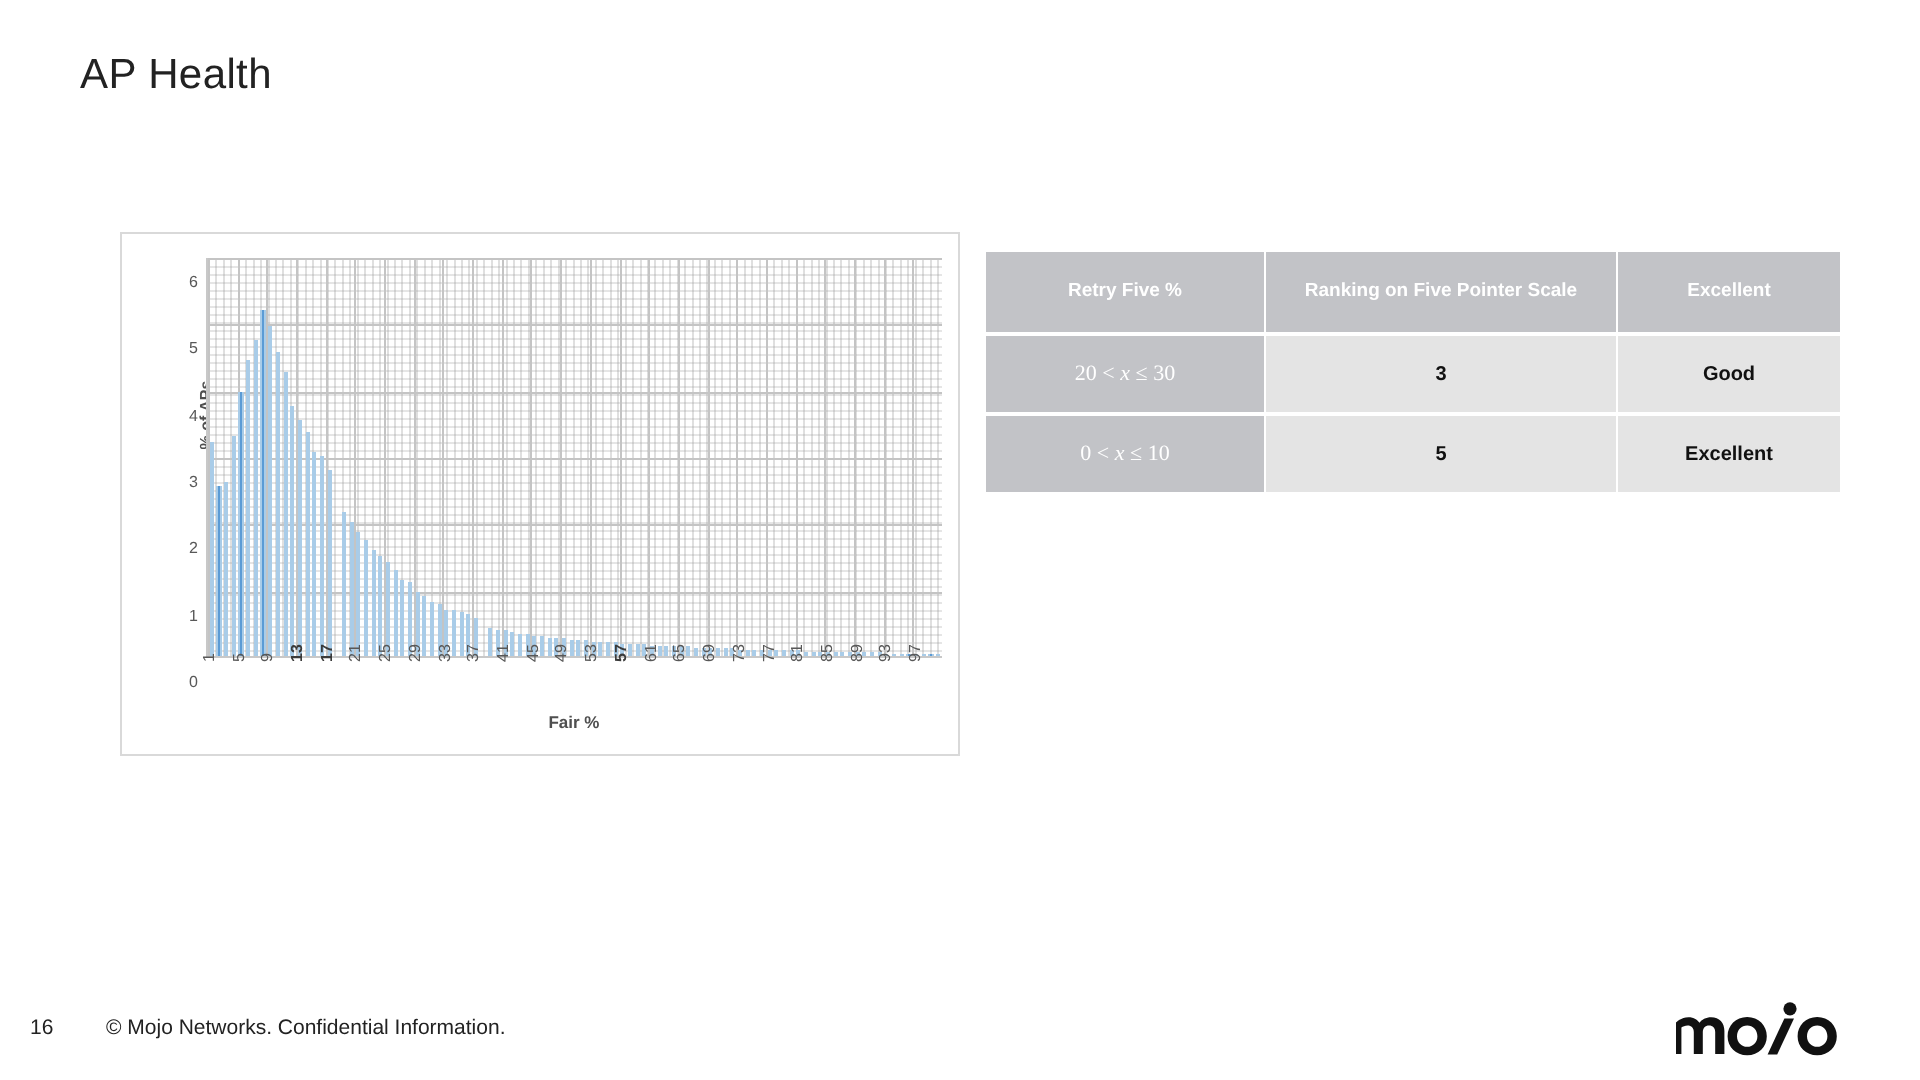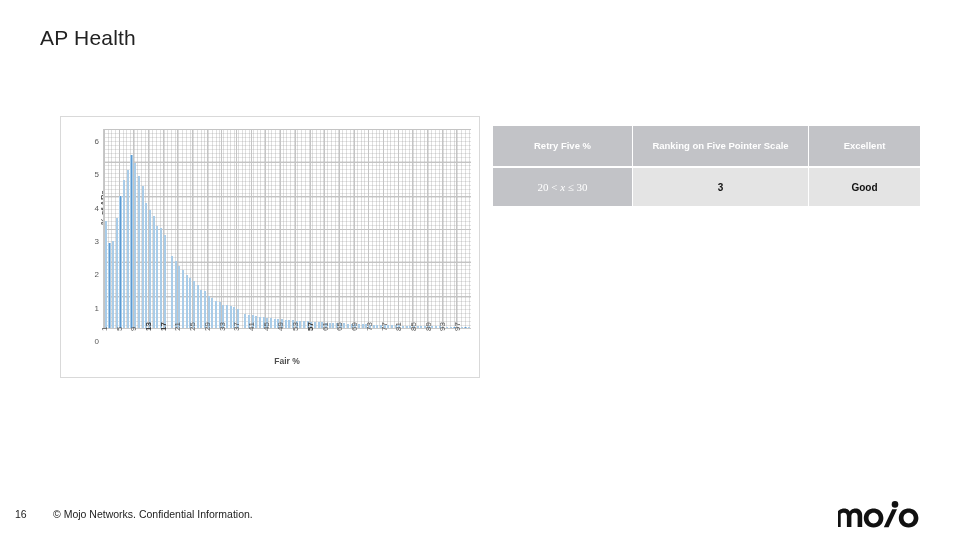--- a/index.html
+++ b/index.html
@@ -413,20 +413,25 @@
       <th>Ranking on Five Pointer Scale</th>
       <th>Excellent</th>
     </tr>
   </thead>
   <tbody id="ranking-body">
       <tr class="odd">
         <td class="range">20 &lt; <span class="em">x</span> ≤ 30</td>
         <td class="val">3</td>
         <td class="concl">Good</td>
       </tr>
+      <tr class="odd">
+        <td class="range">0 &lt; <span class="em">x</span> ≤ 10</td>
+        <td class="val">5</td>
+        <td class="concl">Excellent</td>
+      </tr>
     </tbody>
 </table>
 
 <div id="slide-number">16</div>
 <div id="footer-note">© Mojo Networks. Confidential Information.</div>
 
 <div id="brand-logo">
   <svg viewBox="0 0 96 30" width="96" height="30" aria-hidden="true">
     <g fill="#111111">
 

